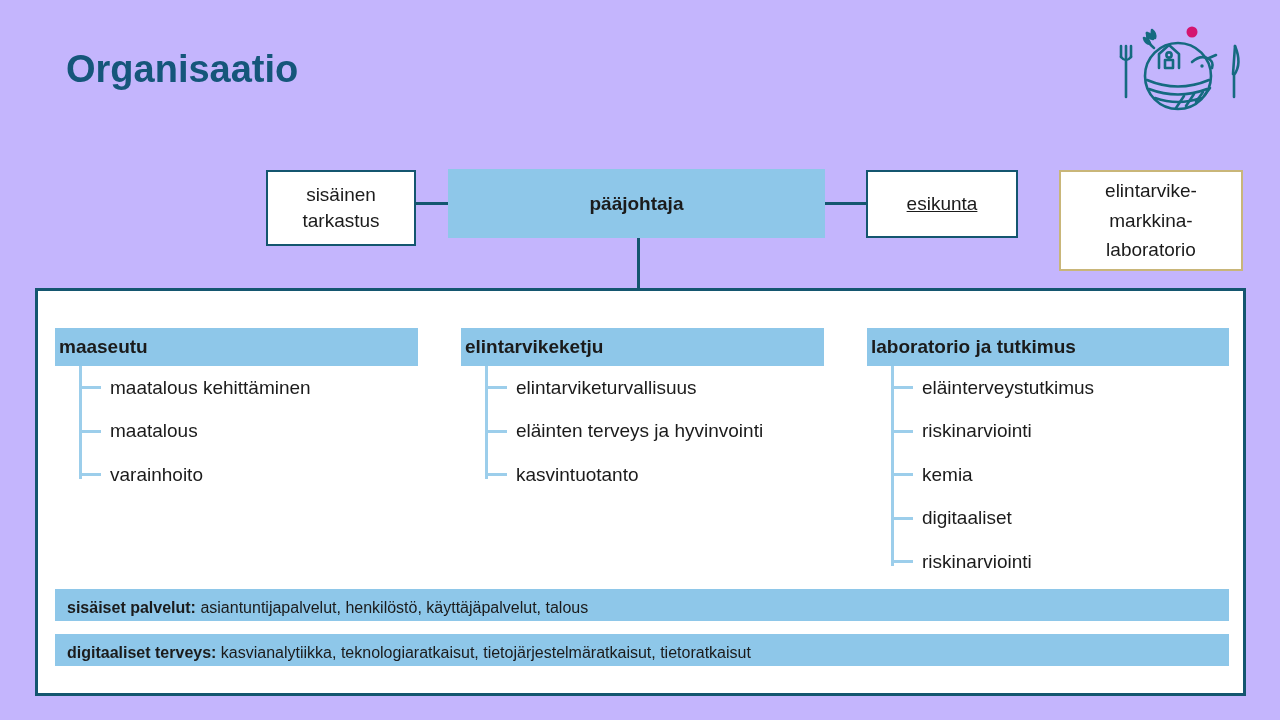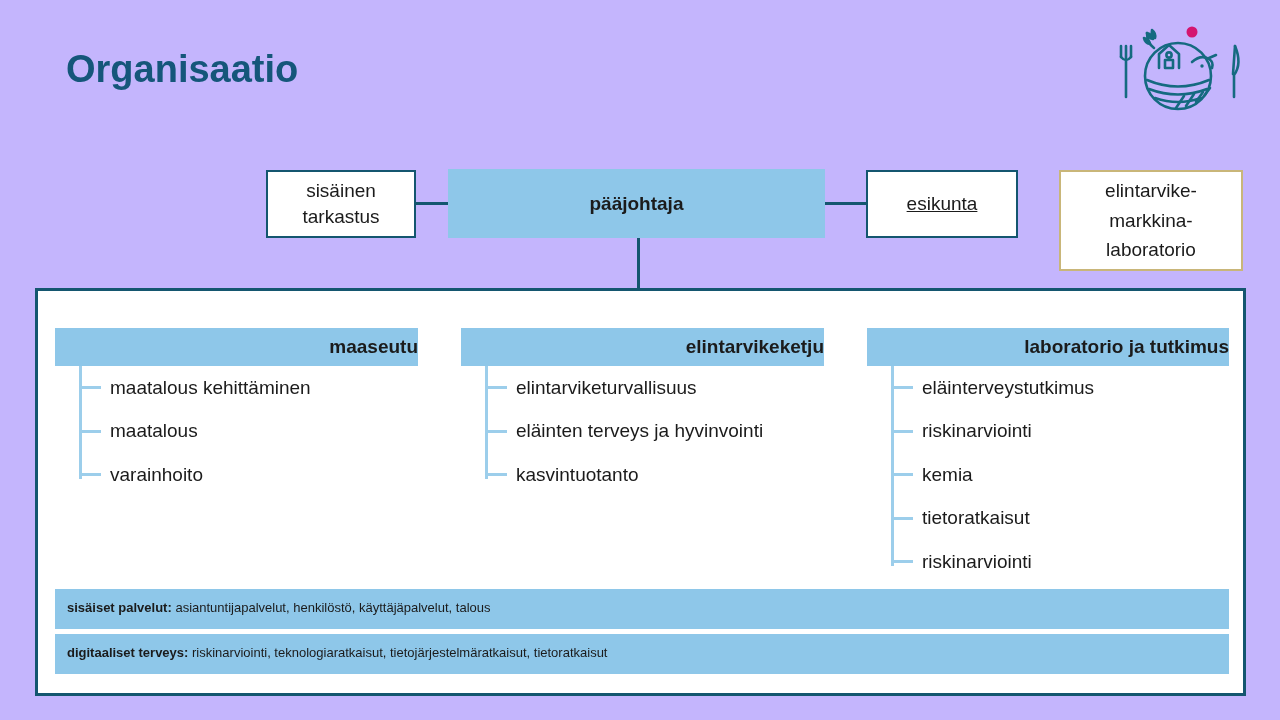--- a/index.html
+++ b/index.html
@@ -13,21 +13,21 @@
     left:66px;top:48px;font-size:38px;font-weight:bold;color:#15567A;letter-spacing:0;
   }
   
   .logo{left:1114px;top:24px;width:132px;height:88px;}
   
   .tbox{
     display:flex;align-items:center;justify-content:center;text-align:center;
     font-size:19px;line-height:1.35;white-space:pre-line;box-sizing:border-box;background:#ffffff;
   }
   .outlined{border:2.5px solid #14566F;}
-  .box-audit{left:266px;top:170px;width:150px;height:68px;text-align:center;}
+  .box-audit{left:266px;top:170px;width:150px;height:76px;text-align:center;}
   .box-director{left:448px;top:169px;width:377px;height:69px;background:#8EC7E9;font-weight:bold;}
   .box-staff{left:866px;top:170px;width:152px;height:68px;text-decoration:underline;}
   .box-ombud{left:1059px;top:170px;width:184px;height:101px;border:2.5px solid #C9B679;line-height:1.55;}
   
   .hline{height:3px;background:#14566F;}
   .vline{width:3px;background:#14566F;}
   .conn-left{left:416px;top:202px;width:32px;}
   .conn-right{left:825px;top:202px;width:41px;}
   .conn-down{left:637px;top:238px;height:51px;}
   
@@ -35,39 +35,39 @@
     left:35px;top:288px;width:1211px;height:408px;
     border:3px solid #14566F;box-sizing:border-box;background:#ffffff;
   }
   
   .dept{width:363px;}
   .dept-1{left:55px;top:328px;}
   .dept-2{left:461px;top:328px;}
   .dept-3{left:867px;top:328px;width:362px;}
   .dept-header{
     height:38px;line-height:38px;background:#8EC7E9;font-weight:bold;font-size:19px;
-    padding-left:4px;box-sizing:border-box;text-align:right;
+    padding-left:4px;box-sizing:border-box;
   }
   .units{position:relative;}
   .tree-vline{position:absolute;left:24px;top:0;width:3px;background:#9CCEEB;}
   .u3 .tree-vline{height:113px;}
   .u5 .tree-vline{height:200px;}
   .unit{
     position:relative;height:43.5px;display:flex;align-items:center;
     padding-left:55px;font-size:19px;box-sizing:border-box;
   }
   .unit:first-child{margin-top:4px;}
   .unit::before{
     content:"";position:absolute;left:24px;top:calc(50% - 1.5px);
     width:22px;height:3px;background:#9CCEEB;
   }
   
   .service-bar{
-    left:55px;width:1174px;height:40px;background:#8EC7E9;
-    line-height:38px;font-size:13px;padding-left:12px;box-sizing:border-box;
+    left:55px;width:1174px;height:32px;background:#8EC7E9;
+    line-height:38px;font-size:16px;padding-left:12px;box-sizing:border-box;
     white-space:nowrap;overflow:hidden;
   }
   .sbar-1{top:589px;}
   .sbar-2{top:634px;}
   .service-bar b{font-weight:bold;}
 </style>
 </head>
 <body>
 
 <div id="slide">
@@ -151,27 +151,27 @@
     </div>
   </div>
 
   <div class="abs dept dept-3">
     <div class="dept-header">laboratorio ja tutkimus</div>
     <div class="units u5">
       <div class="tree-vline"></div>
       <div class="unit">eläinterveystutkimus</div>
       <div class="unit">riskinarviointi</div>
       <div class="unit">kemia</div>
-      <div class="unit">tietoratkaisut</div>
+      <div class="unit">digitaaliset</div>
       <div class="unit">riskinarviointi</div>
     </div>
   </div>
 
   <div class="abs service-bar sbar-1">
     <b>sisäiset palvelut:</b> 
     <span>asiantuntijapalvelut, henkilöstö, käyttäjäpalvelut, talous</span>
   </div>
   <div class="abs service-bar sbar-2">
     <b>digitaaliset terveys:</b> 
-    <span>riskinarviointi, teknologiaratkaisut, tietojärjestelmäratkaisut, tietoratkaisut</span>
+    <span>kasvianalytiikka, teknologiaratkaisut, tietojärjestelmäratkaisut, tietoratkaisut</span>
   </div>
 
 </div>
 
 </body></html>

